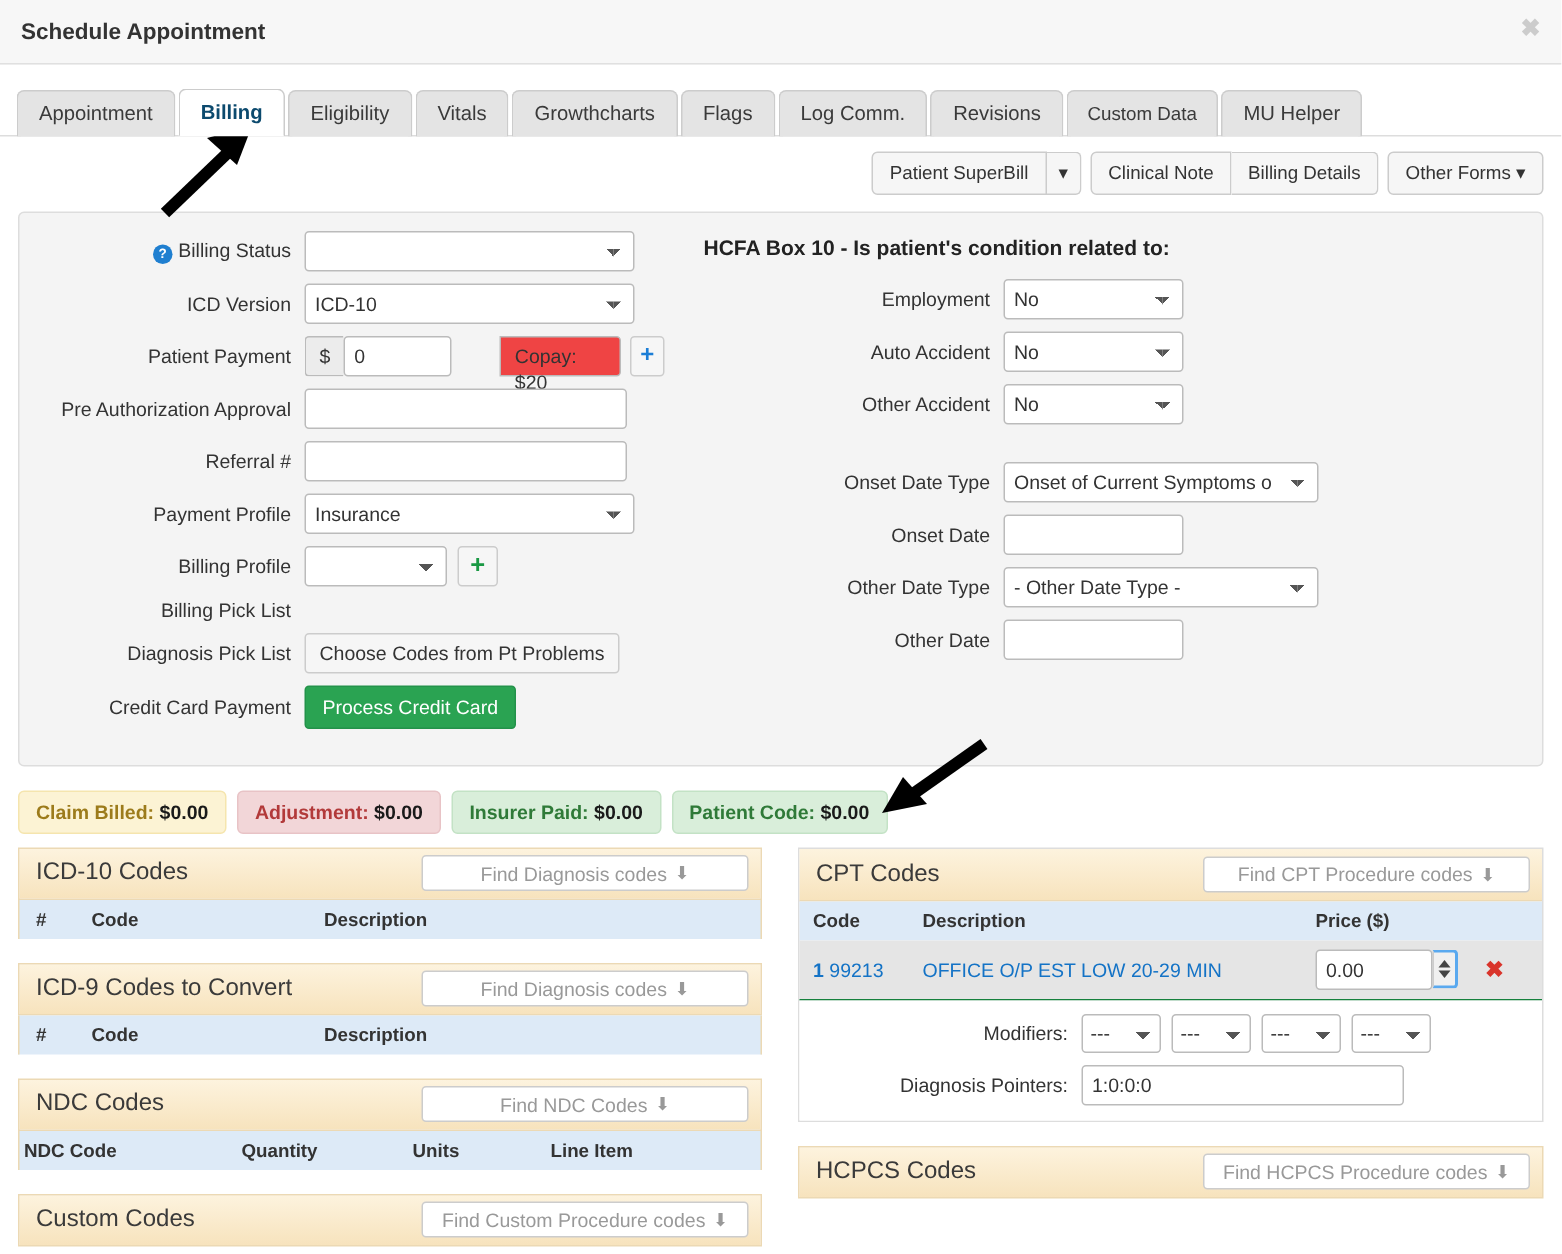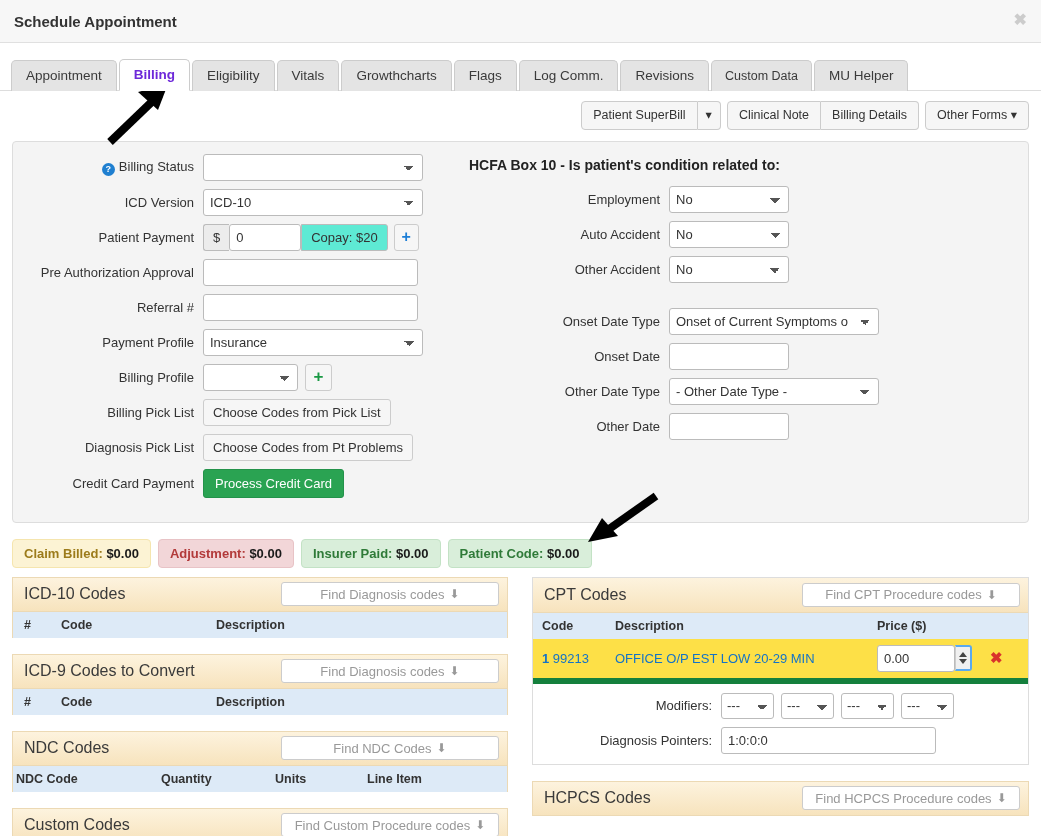--- a/index.html
+++ b/index.html
@@ -38,21 +38,21 @@
   .tab{
     background:#e4e4e4; border:1px solid #ccc; border-bottom:none;
     border-radius:5px 5px 0 0;
     padding:8px 14px 7px; margin-right:2px;
     font-size:13.5px; color:#3a3a3a;
     cursor:pointer; line-height:1.1;
     position:relative; top:1px;
   }
   .tab.small{ font-size:12.5px; padding:9px 13px 7px; }
   .tab.active{
-    background:#ffffff; color:#6d28d9; font-weight:bold;
+    background:#ffffff; color:#0c4a6e; font-weight:bold;
     border-color:#ccc; border-bottom:1px solid #fff; z-index:2;
   }
 
   
   .actionbar{
     display:flex; justify-content:flex-end; align-items:center;
     padding:10px 12px 0 0; gap:0;
   }
   .btn{
     background:#f6f6f6; border:1px solid #ccc;
@@ -117,23 +117,24 @@
   .pg-addon{
     background:#ececec; border:1px solid #bbb; border-right:none;
     padding:4px 9px; height:27px; font-size:13px; line-height:17px;
     border-radius:3px 0 0 3px;
   }
   .pg-input{
     width:72px; border-radius:0; border-right:none;
     background:#f2f2f2;
   }
   .pg-copay{
-    background:#5eead4; border:1px solid #bbb;
+    background:#ef4444; border:1px solid #bbb;
     padding:4px 9px; height:27px; font-size:13px; line-height:17px;
     border-radius:0 3px 3px 0;
+    margin-left:32px;
   }
   .plus-blue{
     margin-left:6px; background:#f6f6f6;border:1px solid #ccc;
     border-radius:3px; width:25px;height:27px; color:#1c7ed6;
     font-size:16px;font-weight:bold;line-height:24px;text-align:center;
     cursor:pointer;
   }
   .plus-green{
     margin-left:7px; background:#f6f6f6;border:1px solid #ccc;
     border-radius:3px; width:27px;height:27px; color:#1a9944;
@@ -188,22 +189,22 @@
     font-size:12.5px; font-weight:bold; color:#333;
     padding:6px 0 6px 11px; border-left:1px solid #ecd9b4;
     border-right:1px solid #ecd9b4;
   }
 
   
   .cpt-panel{ border:1px solid #ddd; }
   .cpt-head{ background:#ddeaf7; display:flex; font-size:12.5px;
     font-weight:bold; color:#333; padding:6px 0 6px 9px; }
   .cpt-row{
-    display:flex; align-items:center; background:#fde047;
-    padding:6px 0 6px 9px; border-bottom:6px solid #15803d;
+    display:flex; align-items:center; background:#e5e5e5;
+    padding:6px 0 6px 9px; border-bottom:1px solid #15803d;
     font-size:13px;
   }
   .cpt-link{ color:#1473c6; }
   .num-wrap{ display:flex; align-items:center; }
   .num-input{
     width:78px; border:2px solid #5aa9ef; border-radius:3px;
     height:26px; padding:3px 5px; font-size:13px; background:#fff;
     border-right:none; border-radius:3px 0 0 3px;
   }
   .spinner{
@@ -312,21 +313,20 @@
     <div class="frow">
       <div class="flabel">Billing Profile</div>
       <select class="w95">
         <option></option>
       </select>
       <div class="plus-green">+</div>
     </div>
 
     <div class="frow">
       <div class="flabel">Billing Pick List</div>
-      <div class="btn-plain">Choose Codes from Pick List</div>
     </div>
 
     <div class="frow">
       <div class="flabel">Diagnosis Pick List</div>
       <div class="btn-plain">Choose Codes from Pt Problems</div>
     </div>
 
     <div class="frow">
       <div class="flabel">Credit Card Payment</div>
       <div class="btn-green">Process Credit Card</div>

